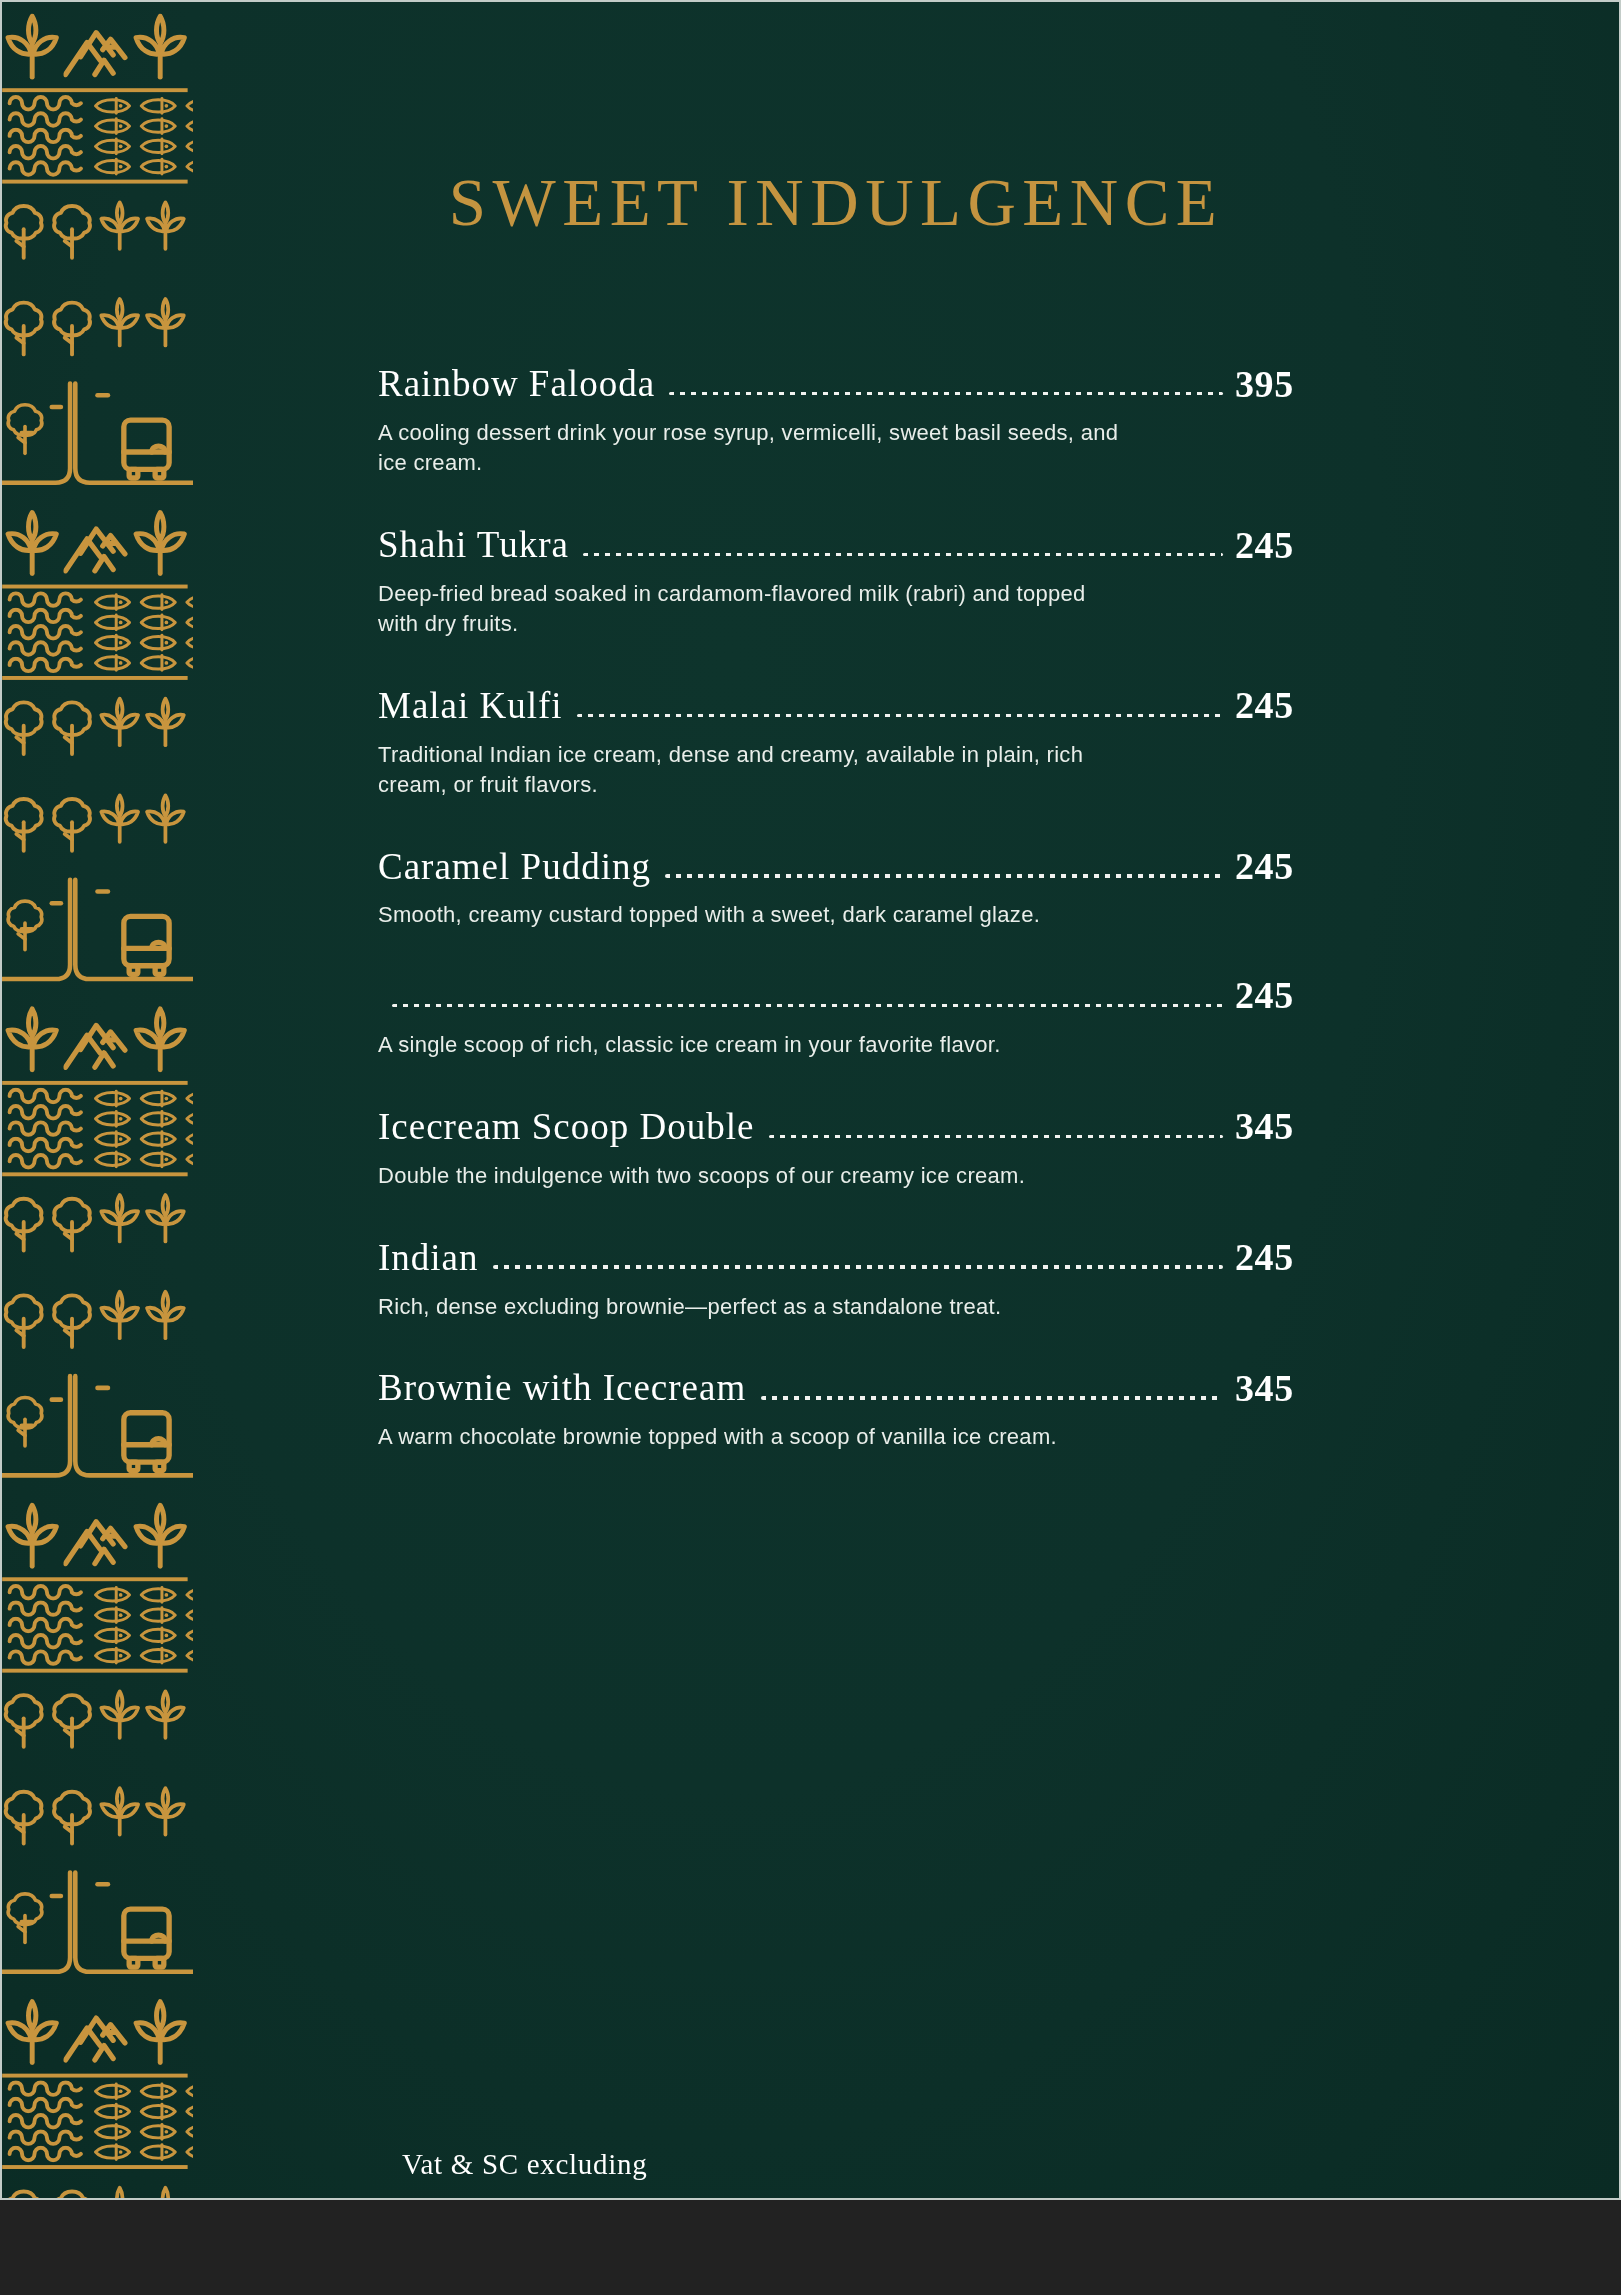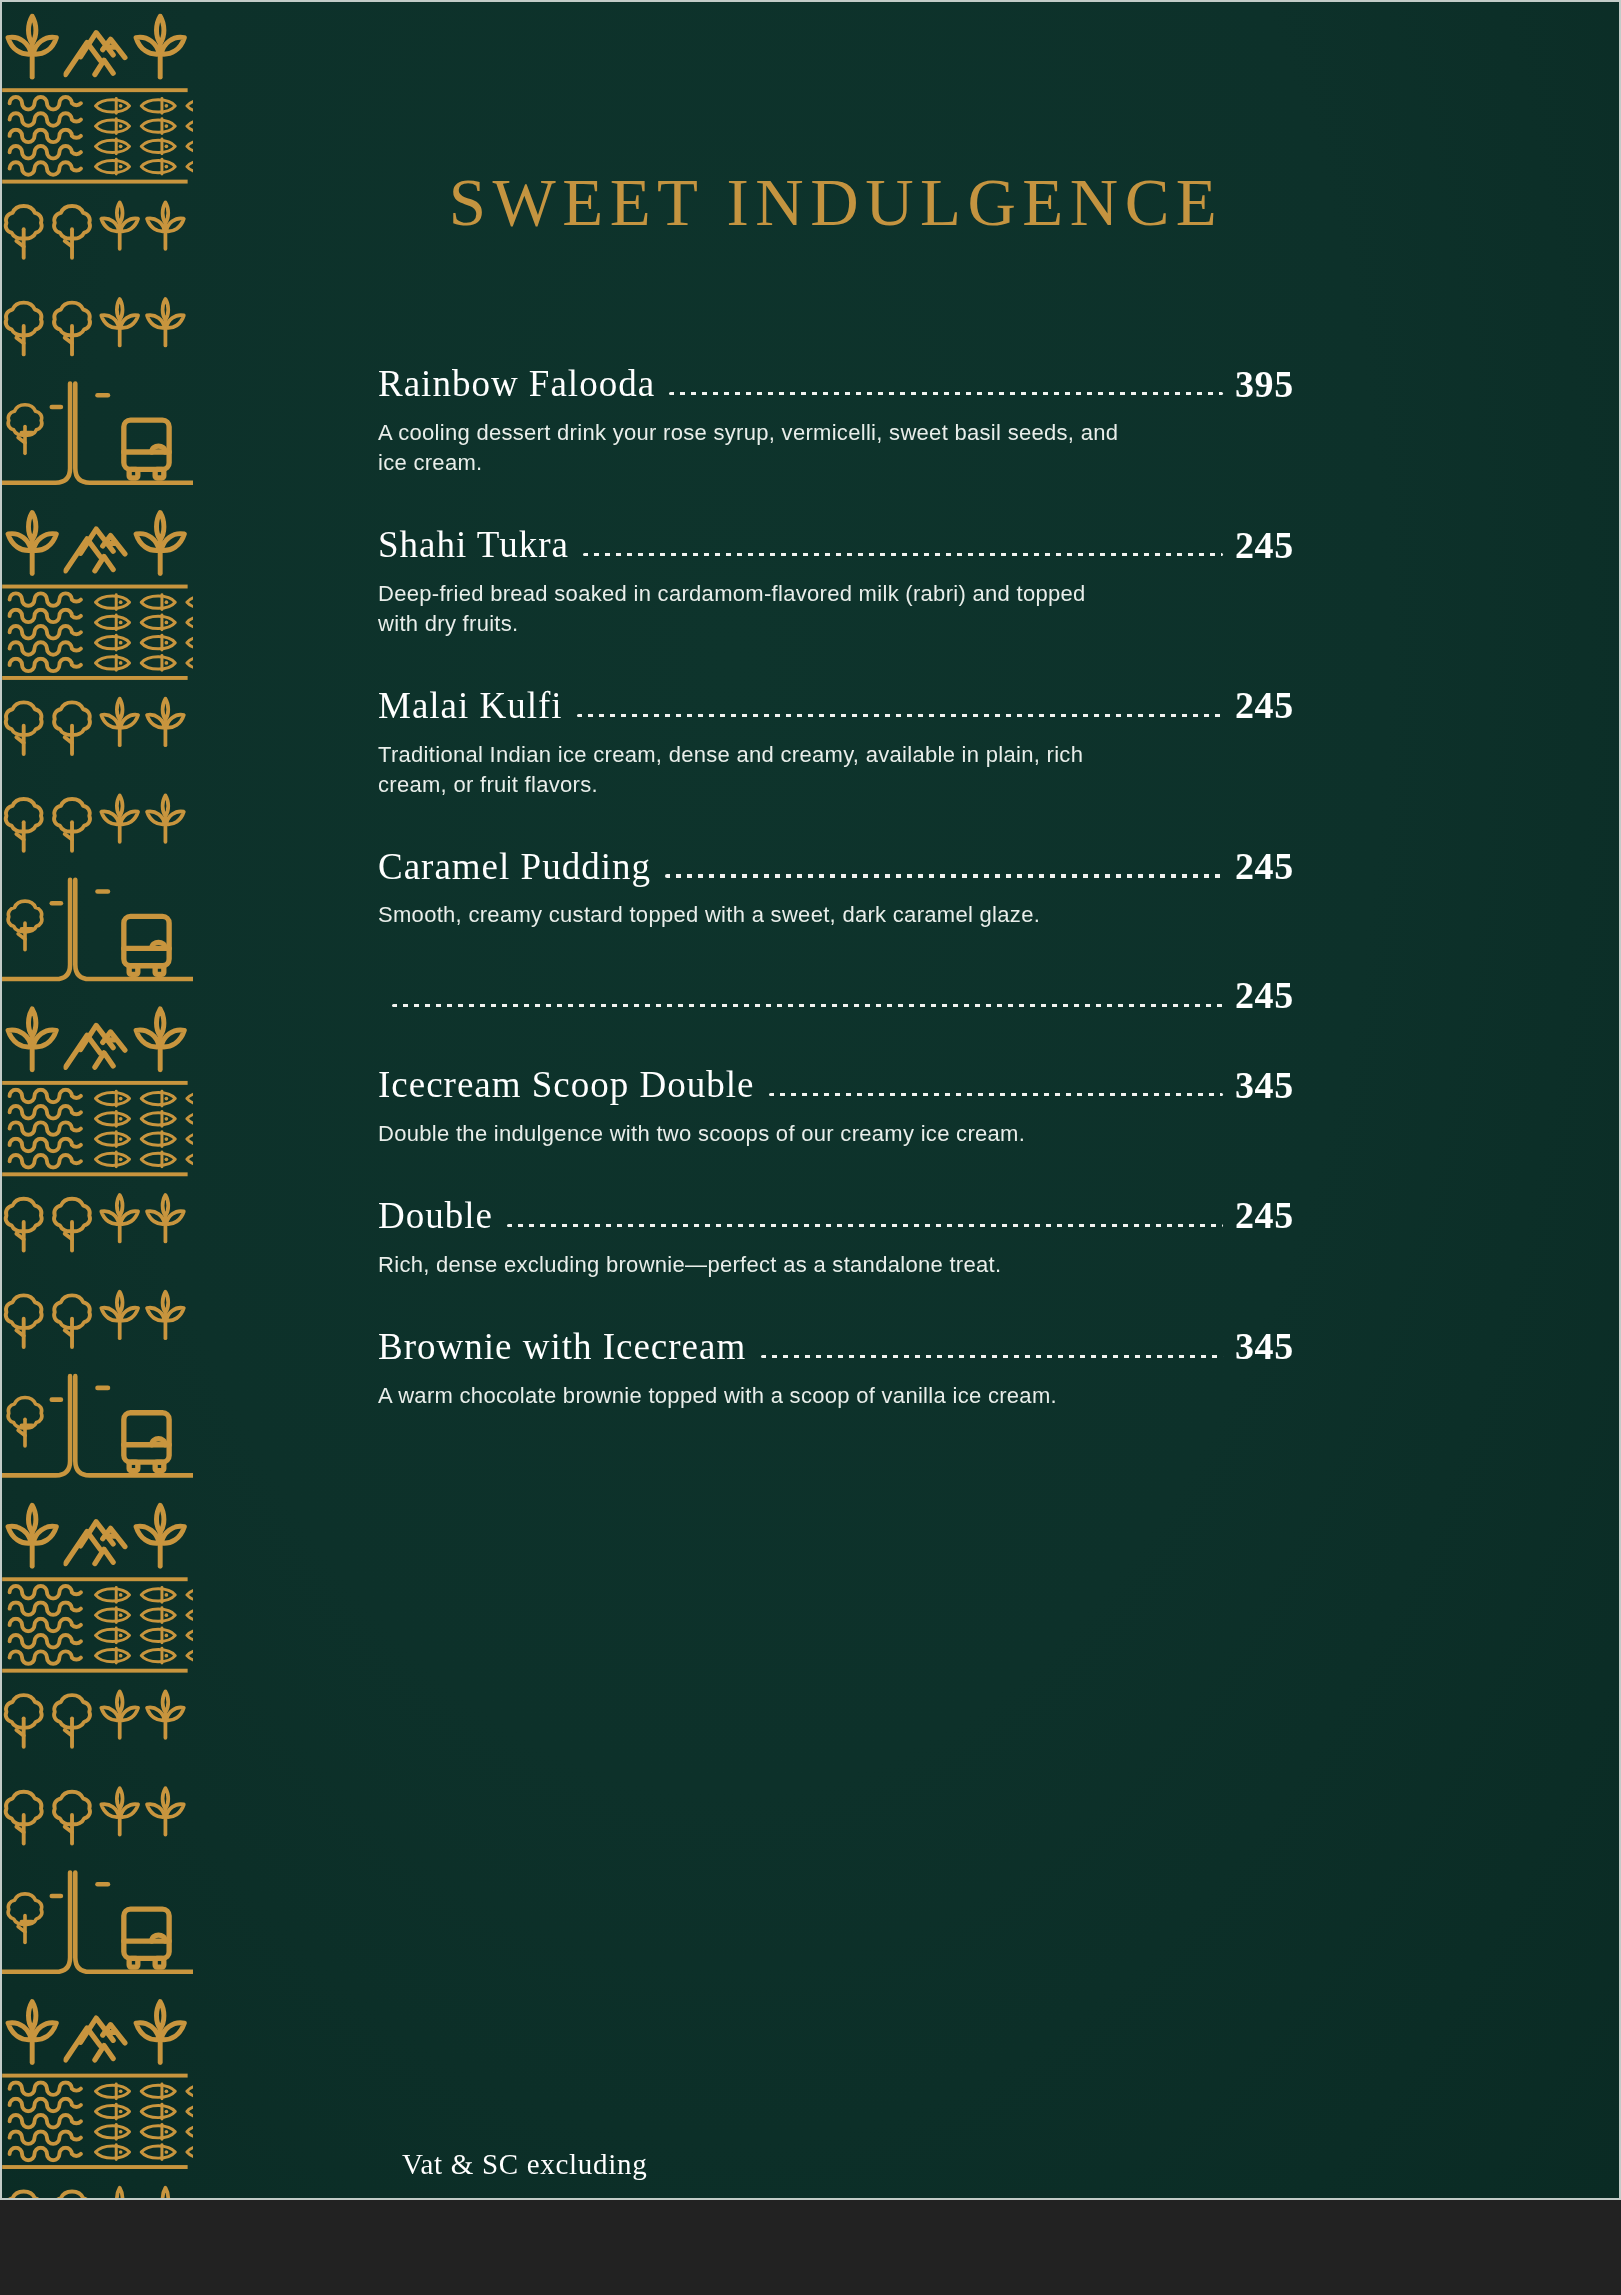--- a/index.html
+++ b/index.html
@@ -188,34 +188,35 @@
       <span class="item-price">245</span>
     </div>
     <p class="item-desc">Smooth, creamy custard topped with a sweet, dark caramel glaze.</p>
   </article>
 
   <article class="item">
     <div class="item-row">
       <span class="leader"></span>
       <span class="item-price">245</span>
     </div>
+    <p class="item-desc">A single scoop of rich, classic ice cream in your favorite flavor.</p>
   </article>
 
   <article class="item">
     <div class="item-row">
       <span class="item-name">Icecream Scoop Double</span>
       <span class="leader"></span>
       <span class="item-price">345</span>
     </div>
     <p class="item-desc">Double the indulgence with two scoops of our creamy ice cream.</p>
   </article>
 
   <article class="item">
     <div class="item-row">
-      <span class="item-name">Double</span>
+      <span class="item-name">Indian</span>
       <span class="leader"></span>
       <span class="item-price">245</span>
     </div>
     <p class="item-desc">Rich, dense excluding brownie—perfect as a standalone treat.</p>
   </article>
 
   <article class="item">
     <div class="item-row">
       <span class="item-name">Brownie with Icecream</span>
       <span class="leader"></span>

